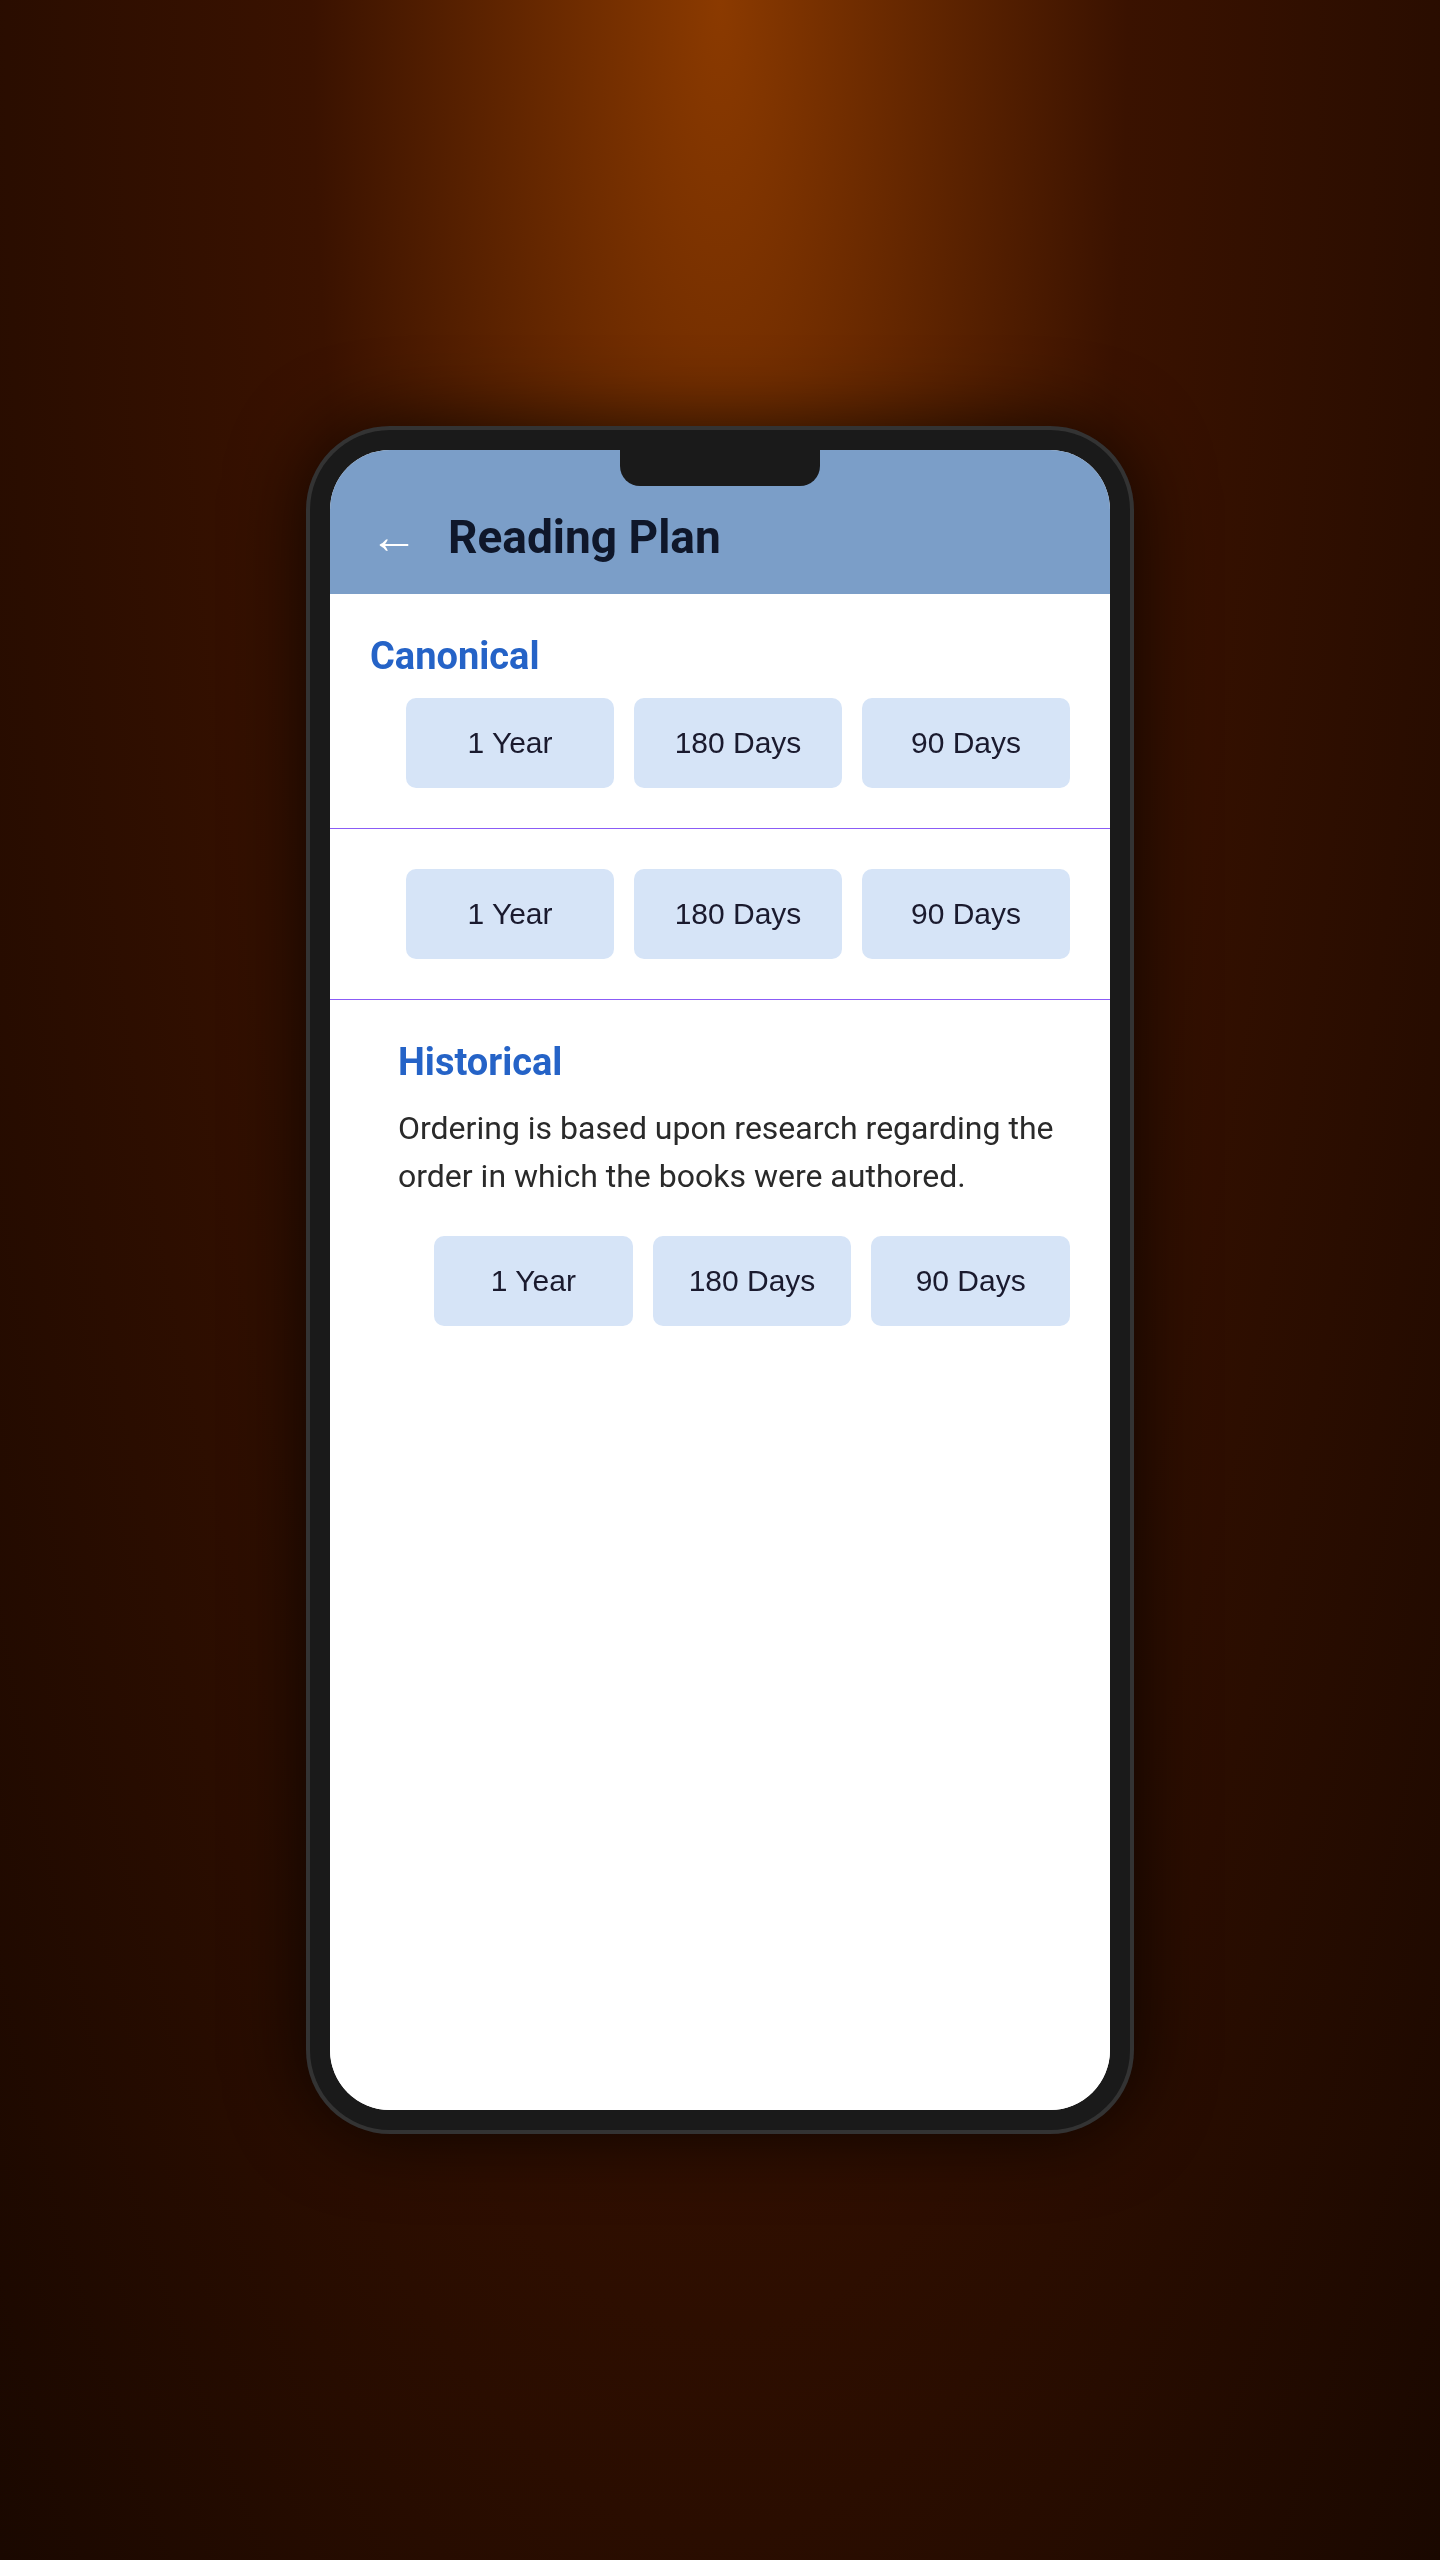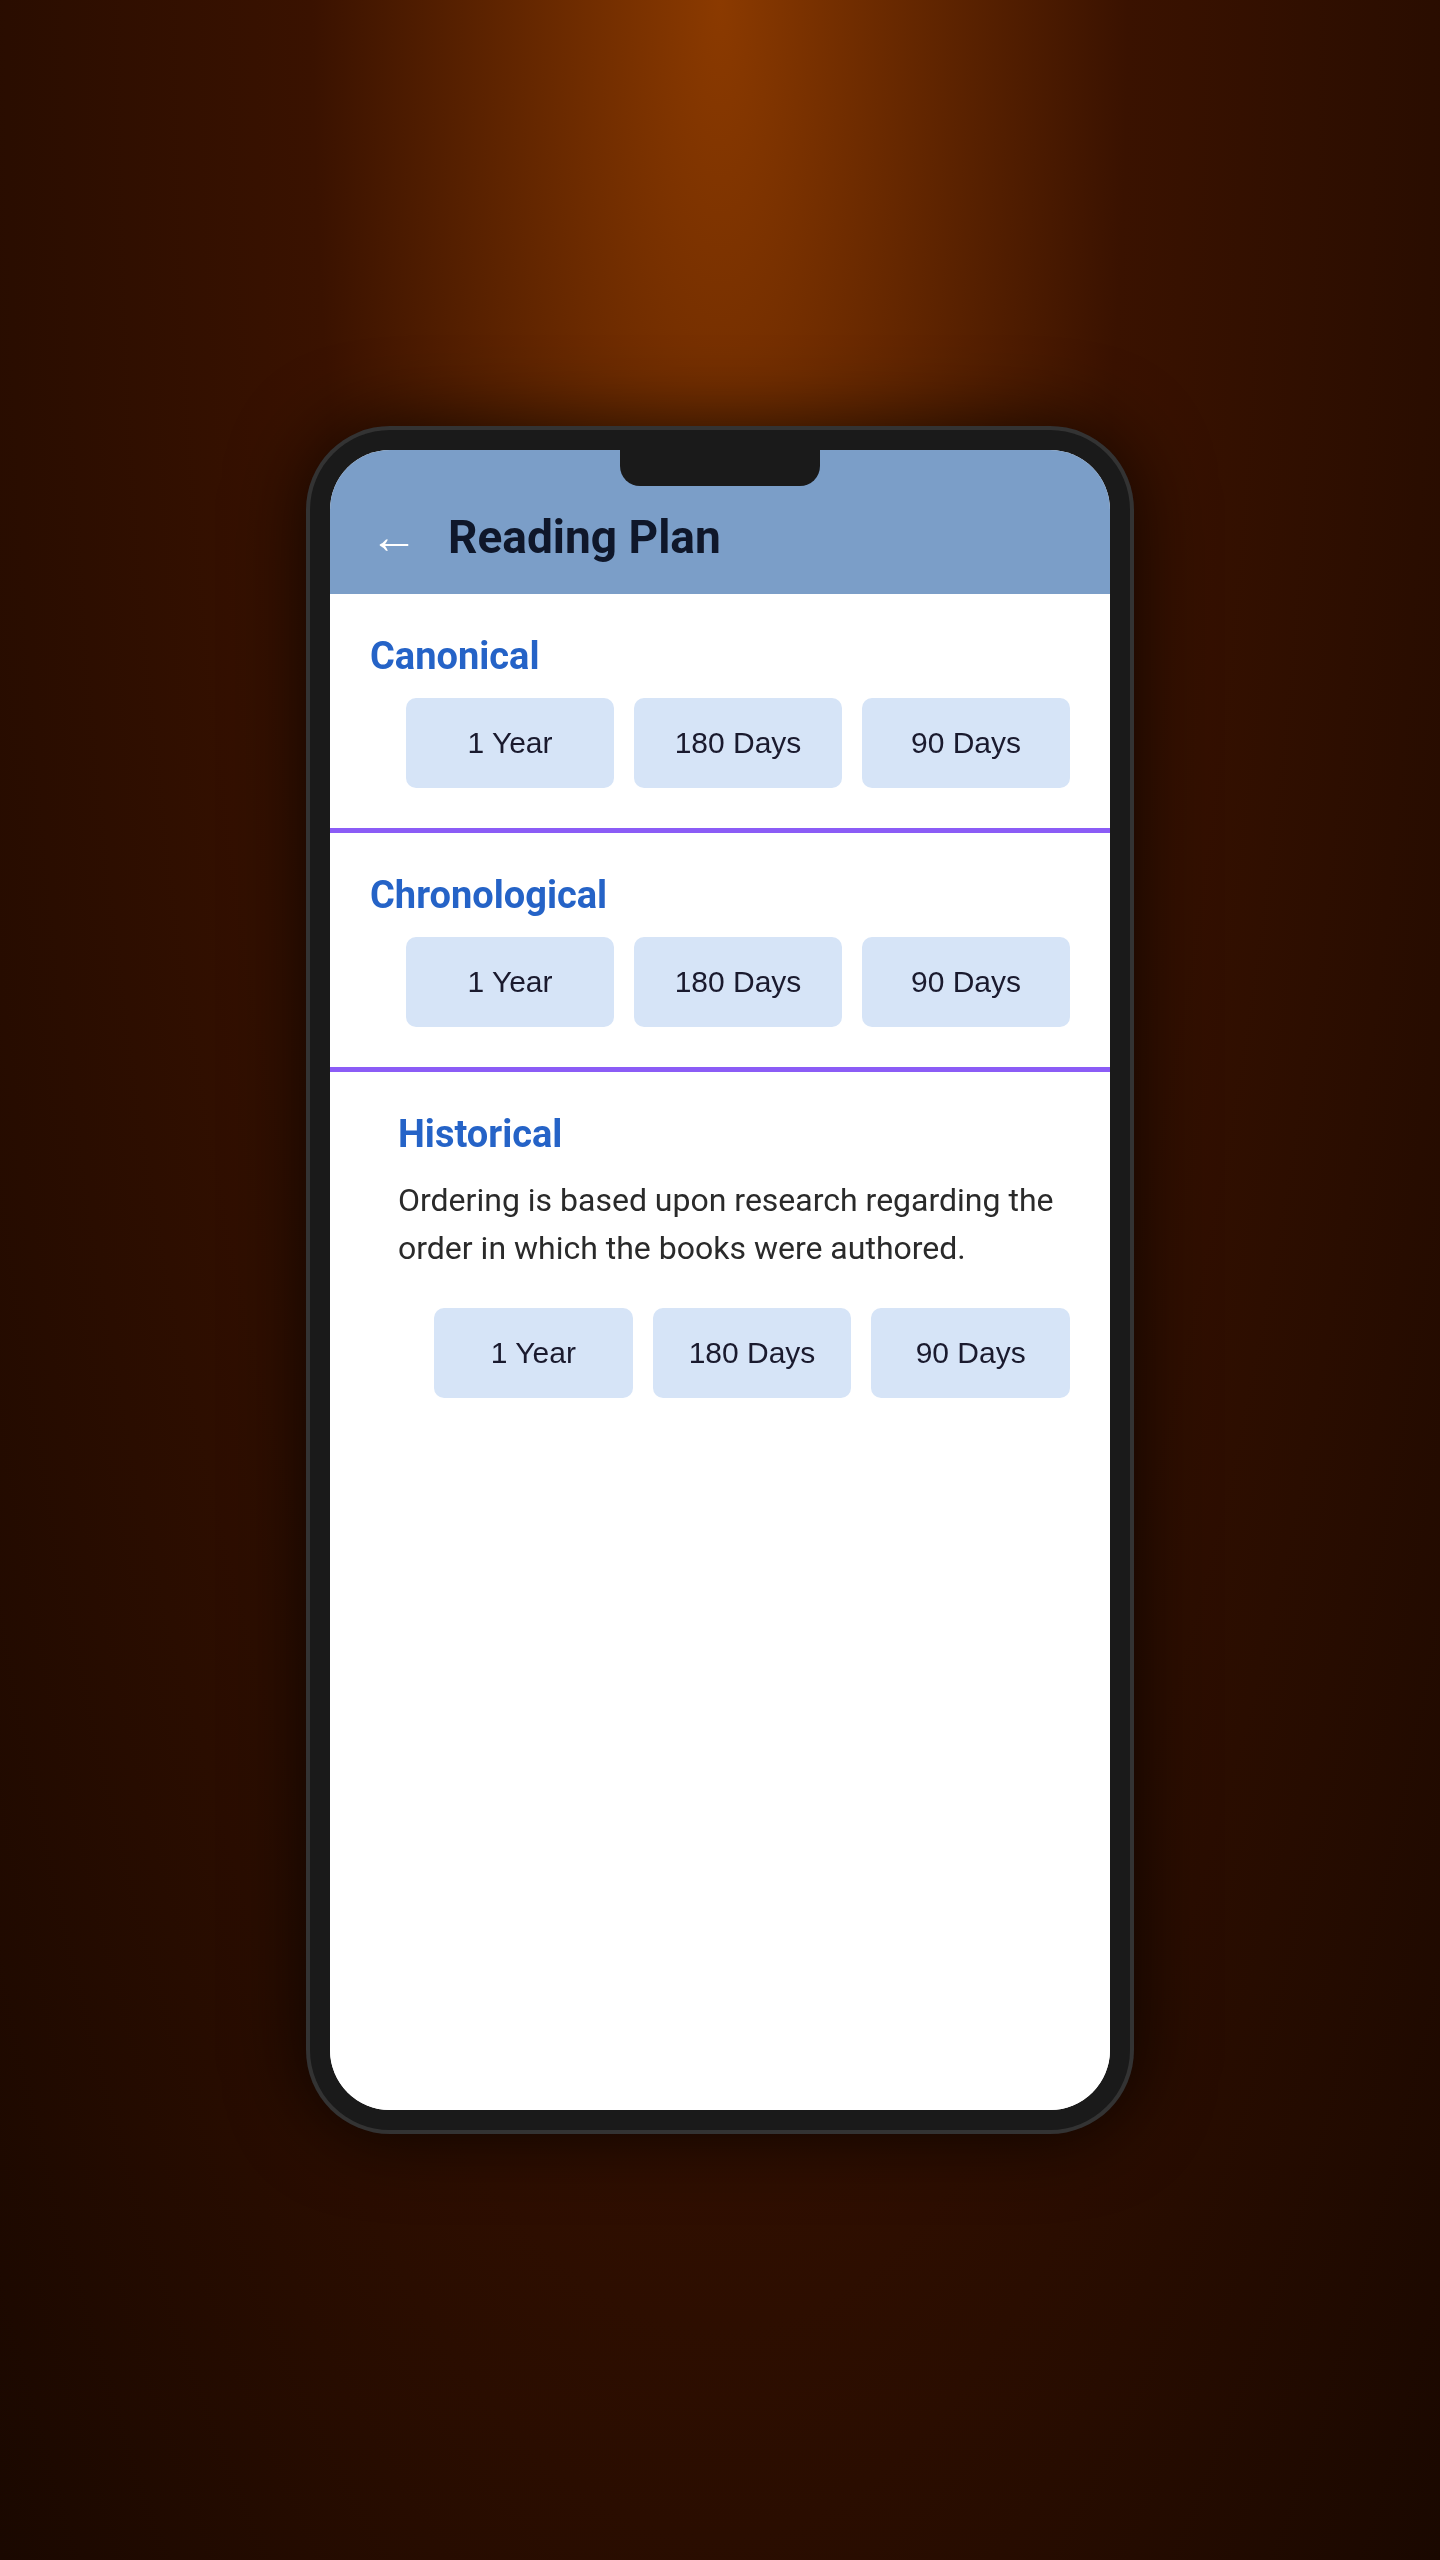--- a/index.html
+++ b/index.html
@@ -94,21 +94,21 @@
     }
 
     .content-area {
       flex: 1;
       overflow-y: auto;
       background: white;
     }
 
     .plan-section {
       padding: 40px 40px 40px 40px;
-      border-bottom: 5px solid #8b5cf6;
+      border-bottom: 1px solid #8b5cf6;
       background: white;
     }
 
     .plan-section:last-child {
       border-bottom: none;
       margin-left: 28px;
     }
 
     .section-title {
       color: #2563c7;
@@ -164,21 +164,20 @@
 
       <div class="plan-section">
             <div class="section-title">Canonical</div>
             <div class="buttons-row">
               <button class="plan-btn">1 Year</button>
               <button class="plan-btn">180 Days</button>
               <button class="plan-btn">90 Days</button>
             </div>
           </div>
           <div class="plan-section">
-            <div class="section-title">Chronological</div>
             <div class="buttons-row">
               <button class="plan-btn">1 Year</button>
               <button class="plan-btn">180 Days</button>
               <button class="plan-btn">90 Days</button>
             </div>
           </div>
           <div class="plan-section">
             <div class="section-title">Historical</div>
             <div class="section-description">Ordering is based upon research regarding the order in which the books were authored.</div>
             <div class="buttons-row">

